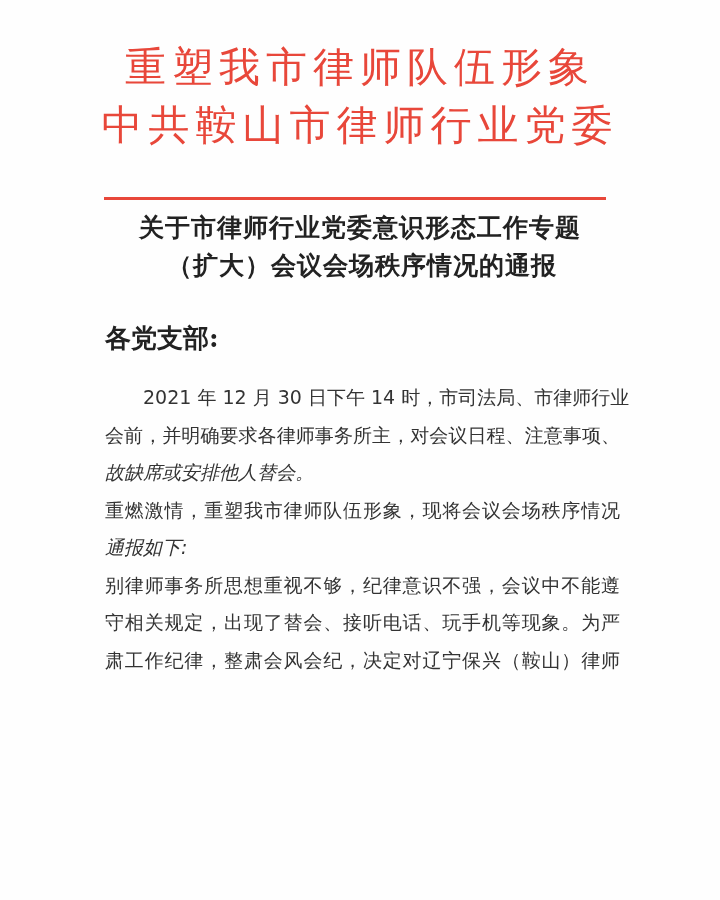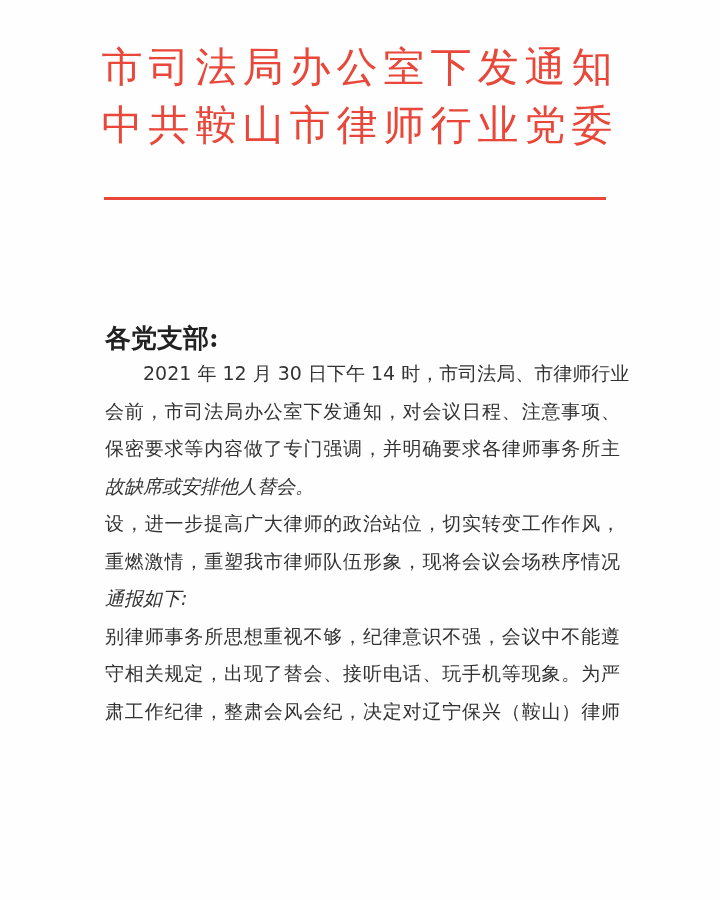--- a/index.html
+++ b/index.html
@@ -77,49 +77,51 @@
       color: #333333;
       line-height: 37.5px;
     }
     .body .row {
       display: block;
       white-space: nowrap;
       text-align: justify;
       text-align-last: justify;
       height: 37.5px;
     }
-    .body .row.indent { padding-left: 38px; }
+    .body .row.indent { padding-left: 38px; margin-top: 24px; }
     .body .row.last {
       text-align-last: left;
       font-style: italic;
     }
   </style>
 </head>
 <body>
 
 <div class="page">
 
   <div class="header">
-    <span class="line">市司法局办公室下发通知</span>
+    <span class="line">重塑我市律师队伍形象</span>
     <span class="line">中共鞍山市律师行业党委</span>
   </div>
 
   <div class="divider"></div>
 
+  <div class="title">
+    <span class="line">关于市律师行业党委意识形态工作专题</span>
+    <span class="line line2">（扩大）会议会场秩序情况的通报</span>
+  </div>
 
   <div class="salutation">各党支部:</div>
 
   <div class="body">
 
     <span class="row indent">2021 年 12 月 30 日下午 14 时，市司法局、市律师行业</span>
-    <span class="row">会前，市司法局办公室下发通知，对会议日程、注意事项、</span>
-    <span class="row">保密要求等内容做了专门强调，并明确要求各律师事务所主</span>
+    <span class="row">会前，并明确要求各律师事务所主，对会议日程、注意事项、</span>
     <span class="row last">故缺席或安排他人替会。</span>
 
-    <span class="row">设，进一步提高广大律师的政治站位，切实转变工作作风，</span>
     <span class="row">重燃激情，重塑我市律师队伍形象，现将会议会场秩序情况</span>
     <span class="row last">通报如下:</span>
 
     <span class="row">别律师事务所思想重视不够，纪律意识不强，会议中不能遵</span>
     <span class="row">守相关规定，出现了替会、接听电话、玩手机等现象。为严</span>
     <span class="row">肃工作纪律，整肃会风会纪，决定对辽宁保兴（鞍山）律师</span>
   </div>
 
 </div>
 

